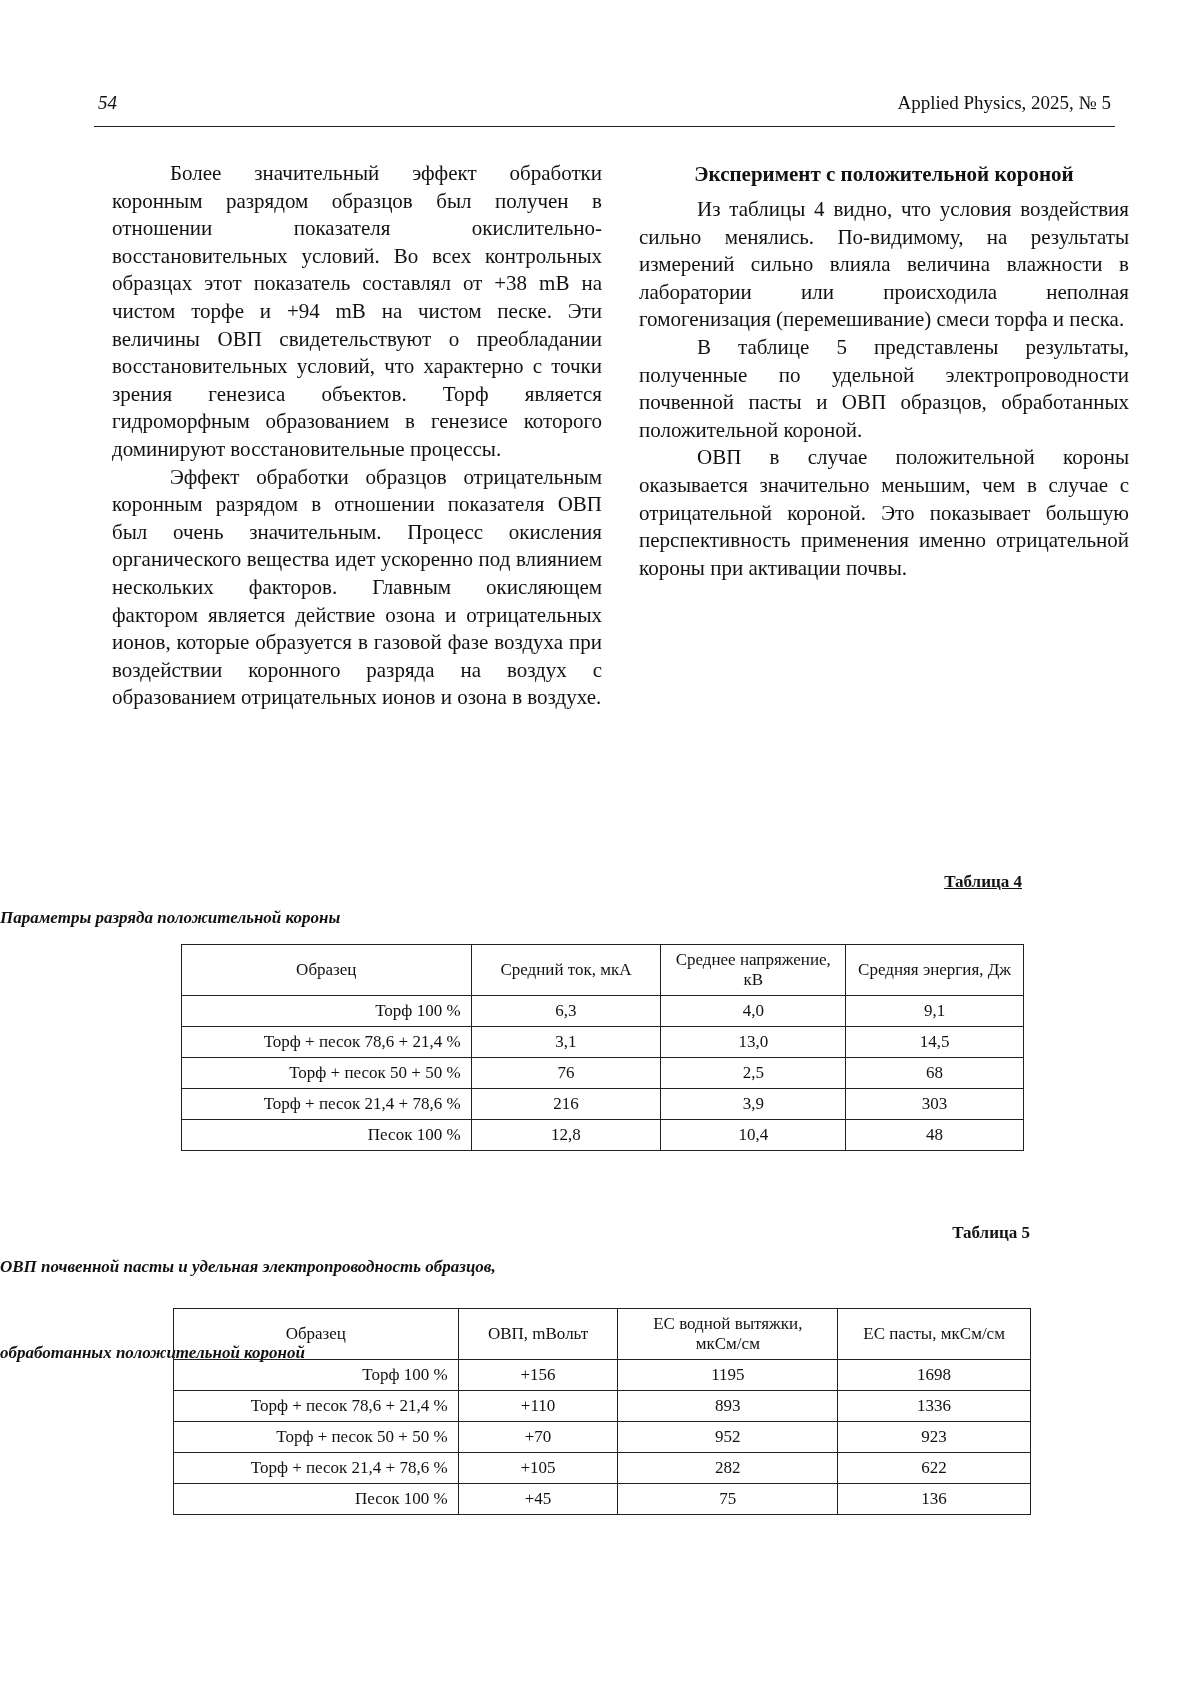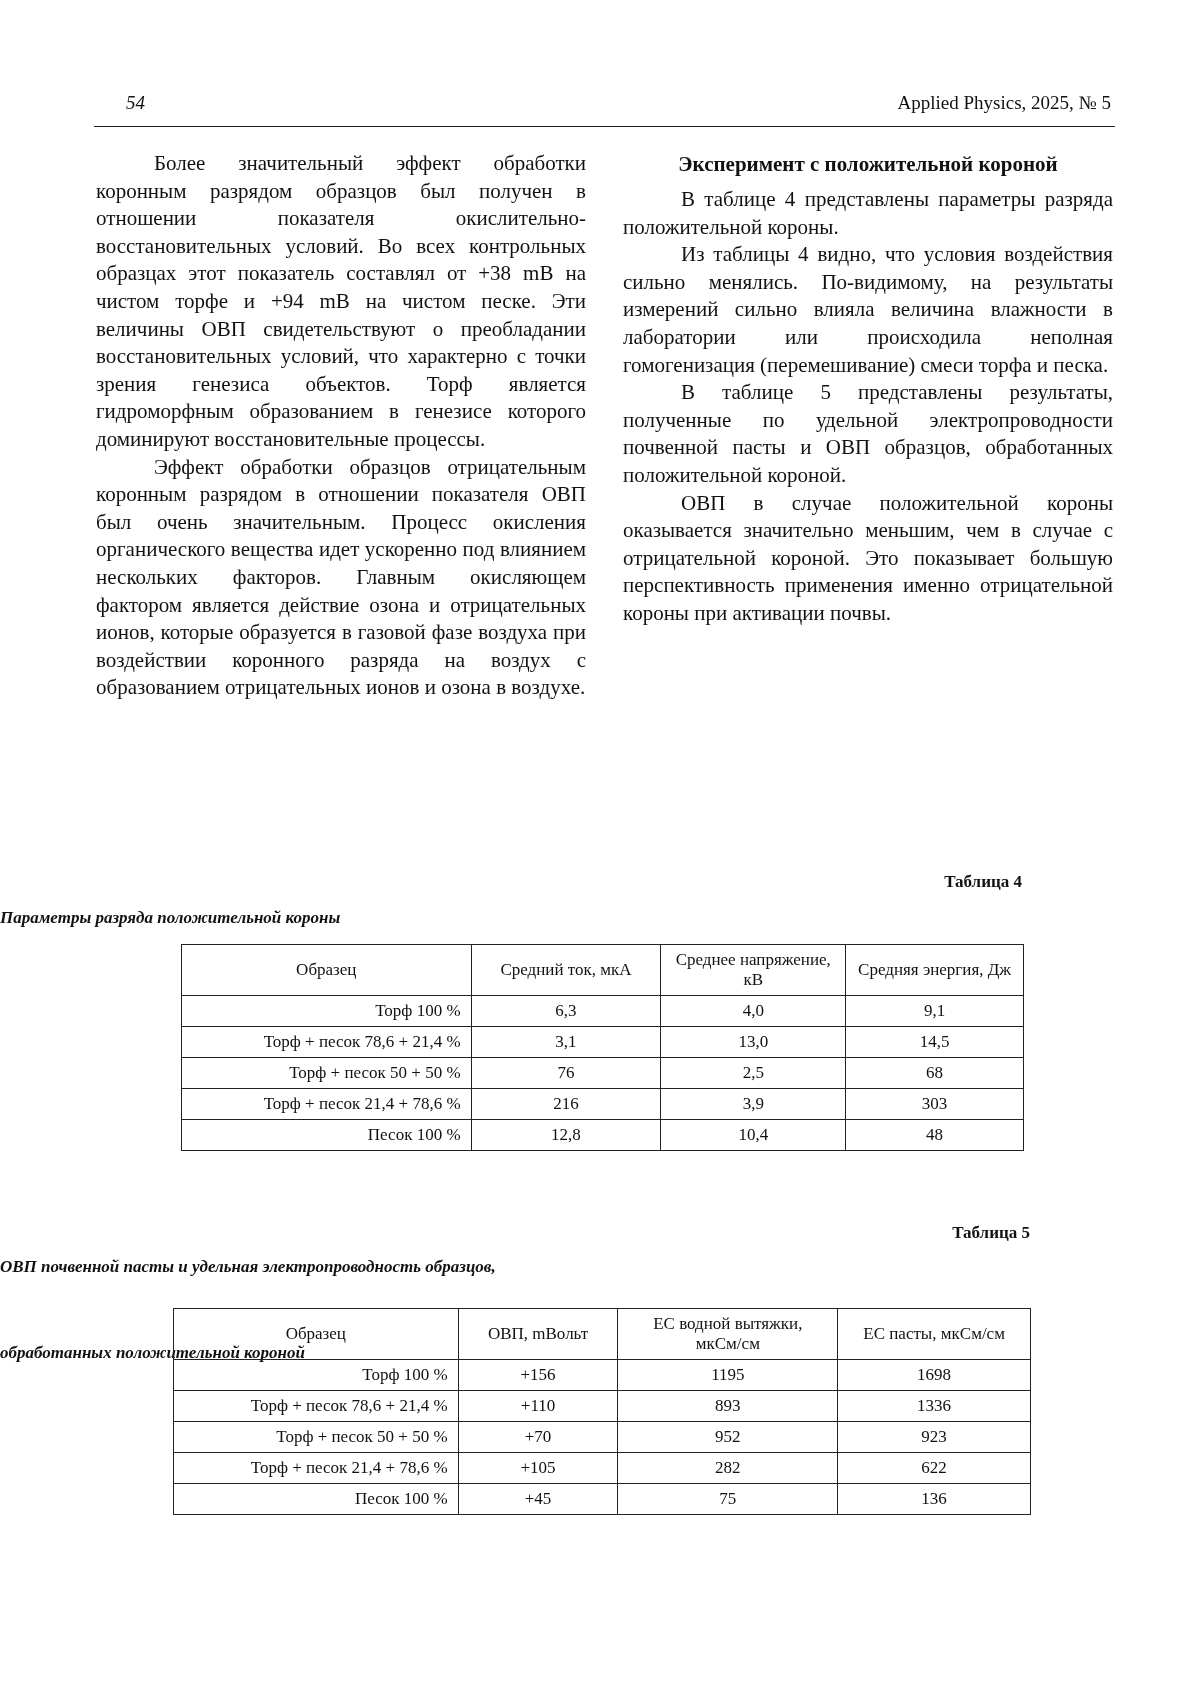--- a/index.html
+++ b/index.html
@@ -1,20 +1,20 @@
 <!DOCTYPE html>
 <html><head>
   <meta charset="utf-8">
   <style>
     html, body { margin: 0; padding: 0; background: #ffffff; }
     body { width: 1200px; height: 1697px; position: relative; font-family: "Liberation Serif", serif; color: #111; }
     .header { position: absolute; left: 94px; top: 92px; width: 1021px; height: 34px; border-bottom: 1.5px solid #222; }
-    .header .pnum { position: absolute; left: 4px; top: 0; font-style: italic; font-size: 19px; margin-left: 28px; }
+    .header .pnum { position: absolute; left: 4px; top: 0; font-style: italic; font-size: 19px; }
     .header .journal { position: absolute; right: 4px; top: 0; font-size: 19px; }
-    .col { position: absolute; top: 150px; width: 490px; font-size: 21px; line-height: 27.6px; text-align: justify; }
+    .col { position: absolute; top: 160px; width: 490px; font-size: 21px; line-height: 27.6px; text-align: justify; margin-left: 16px; }
     .col.left { left: 96px; }
     .col.right { left: 623px; }
     .col p { margin: 0; text-indent: 58px; }
     .col h3 { margin: 0 0 8px 0; font-size: 21px; font-weight: bold; text-align: center; line-height: 28px; }
     .tnum { position: absolute; font-weight: bold; font-size: 17px; font-family: "Liberation Serif", serif; }
     .tcap { position: absolute; left: 0; width: 964px; text-align: left; font-style: italic; font-weight: bold; font-size: 17px; line-height: 22px; }
     table.data { position: absolute; border-collapse: collapse; font-size: 17px; }
     table.data td, table.data th { border: 1.3px solid #222; padding: 0 10px; height: 30px; font-weight: normal; }
     table.data th { height: 50px; text-align: center; line-height: 20px; }
     table.data td { text-align: center; }
@@ -30,27 +30,26 @@
   <span class="journal">Applied Physics, 2025, № 5</span>
 </div>
 
 <div class="col left">
   <p>Более значительный эффект обработки коронным разрядом образцов был получен в отношении показателя окислительно-восстановительных условий. Во всех контрольных образцах этот показатель составлял от +38 mB на чистом торфе и +94 mB на чистом песке. Эти величины ОВП свидетельствуют о преобладании восстановительных условий, что характерно с точки зрения генезиса объектов. Торф является гидроморфным образованием в генезисе которого доминируют восстановительные процессы.</p>
   <p>Эффект обработки образцов отрицательным коронным разрядом в отношении показателя ОВП был очень значительным. Процесс окисления органического вещества идет ускоренно под влиянием нескольких факторов. Главным окисляющем фактором является действие озона и отрицательных ионов, которые образуется в газовой фазе воздуха при воздействии коронного разряда на воздух с образованием отрицательных ионов и озона в воздухе.</p>
 </div>
 
 <div class="col right">
   <h3>Эксперимент с положительной короной</h3>
-  <p>В таблице 4 представлены параметры разряда положительной короны.</p>
   <p>Из таблицы 4 видно, что условия воздействия сильно менялись. По-видимому, на результаты измерений сильно влияла величина влажности в лаборатории или происходила неполная гомогенизация (перемешивание) смеси торфа и песка.</p>
   <p>В таблице 5 представлены результаты, полученные по удельной электропроводности почвенной пасты и ОВП образцов, обработанных положительной короной.</p>
   <p>ОВП в случае положительной короны оказывается значительно меньшим, чем в случае с отрицательной короной. Это показывает большую перспективность применения именно отрицательной короны при активации почвы.</p>
 </div>
 
-<div class="tnum" style="right:178px; top:872px;">Таблица 4</div>
+<div class="tnum" style="right:178px; top:872px;text-decoration:underline;">Таблица 4</div>
 <div class="tcap" style="top:907px;">Параметры разряда положительной короны</div>
 <table class="data" id="t4">
   <colgroup>
       <col style="width:290px">
       <col style="width:190px">
       <col style="width:185px">
       <col style="width:178px">
     </colgroup>
   <thead>
     <tr>

